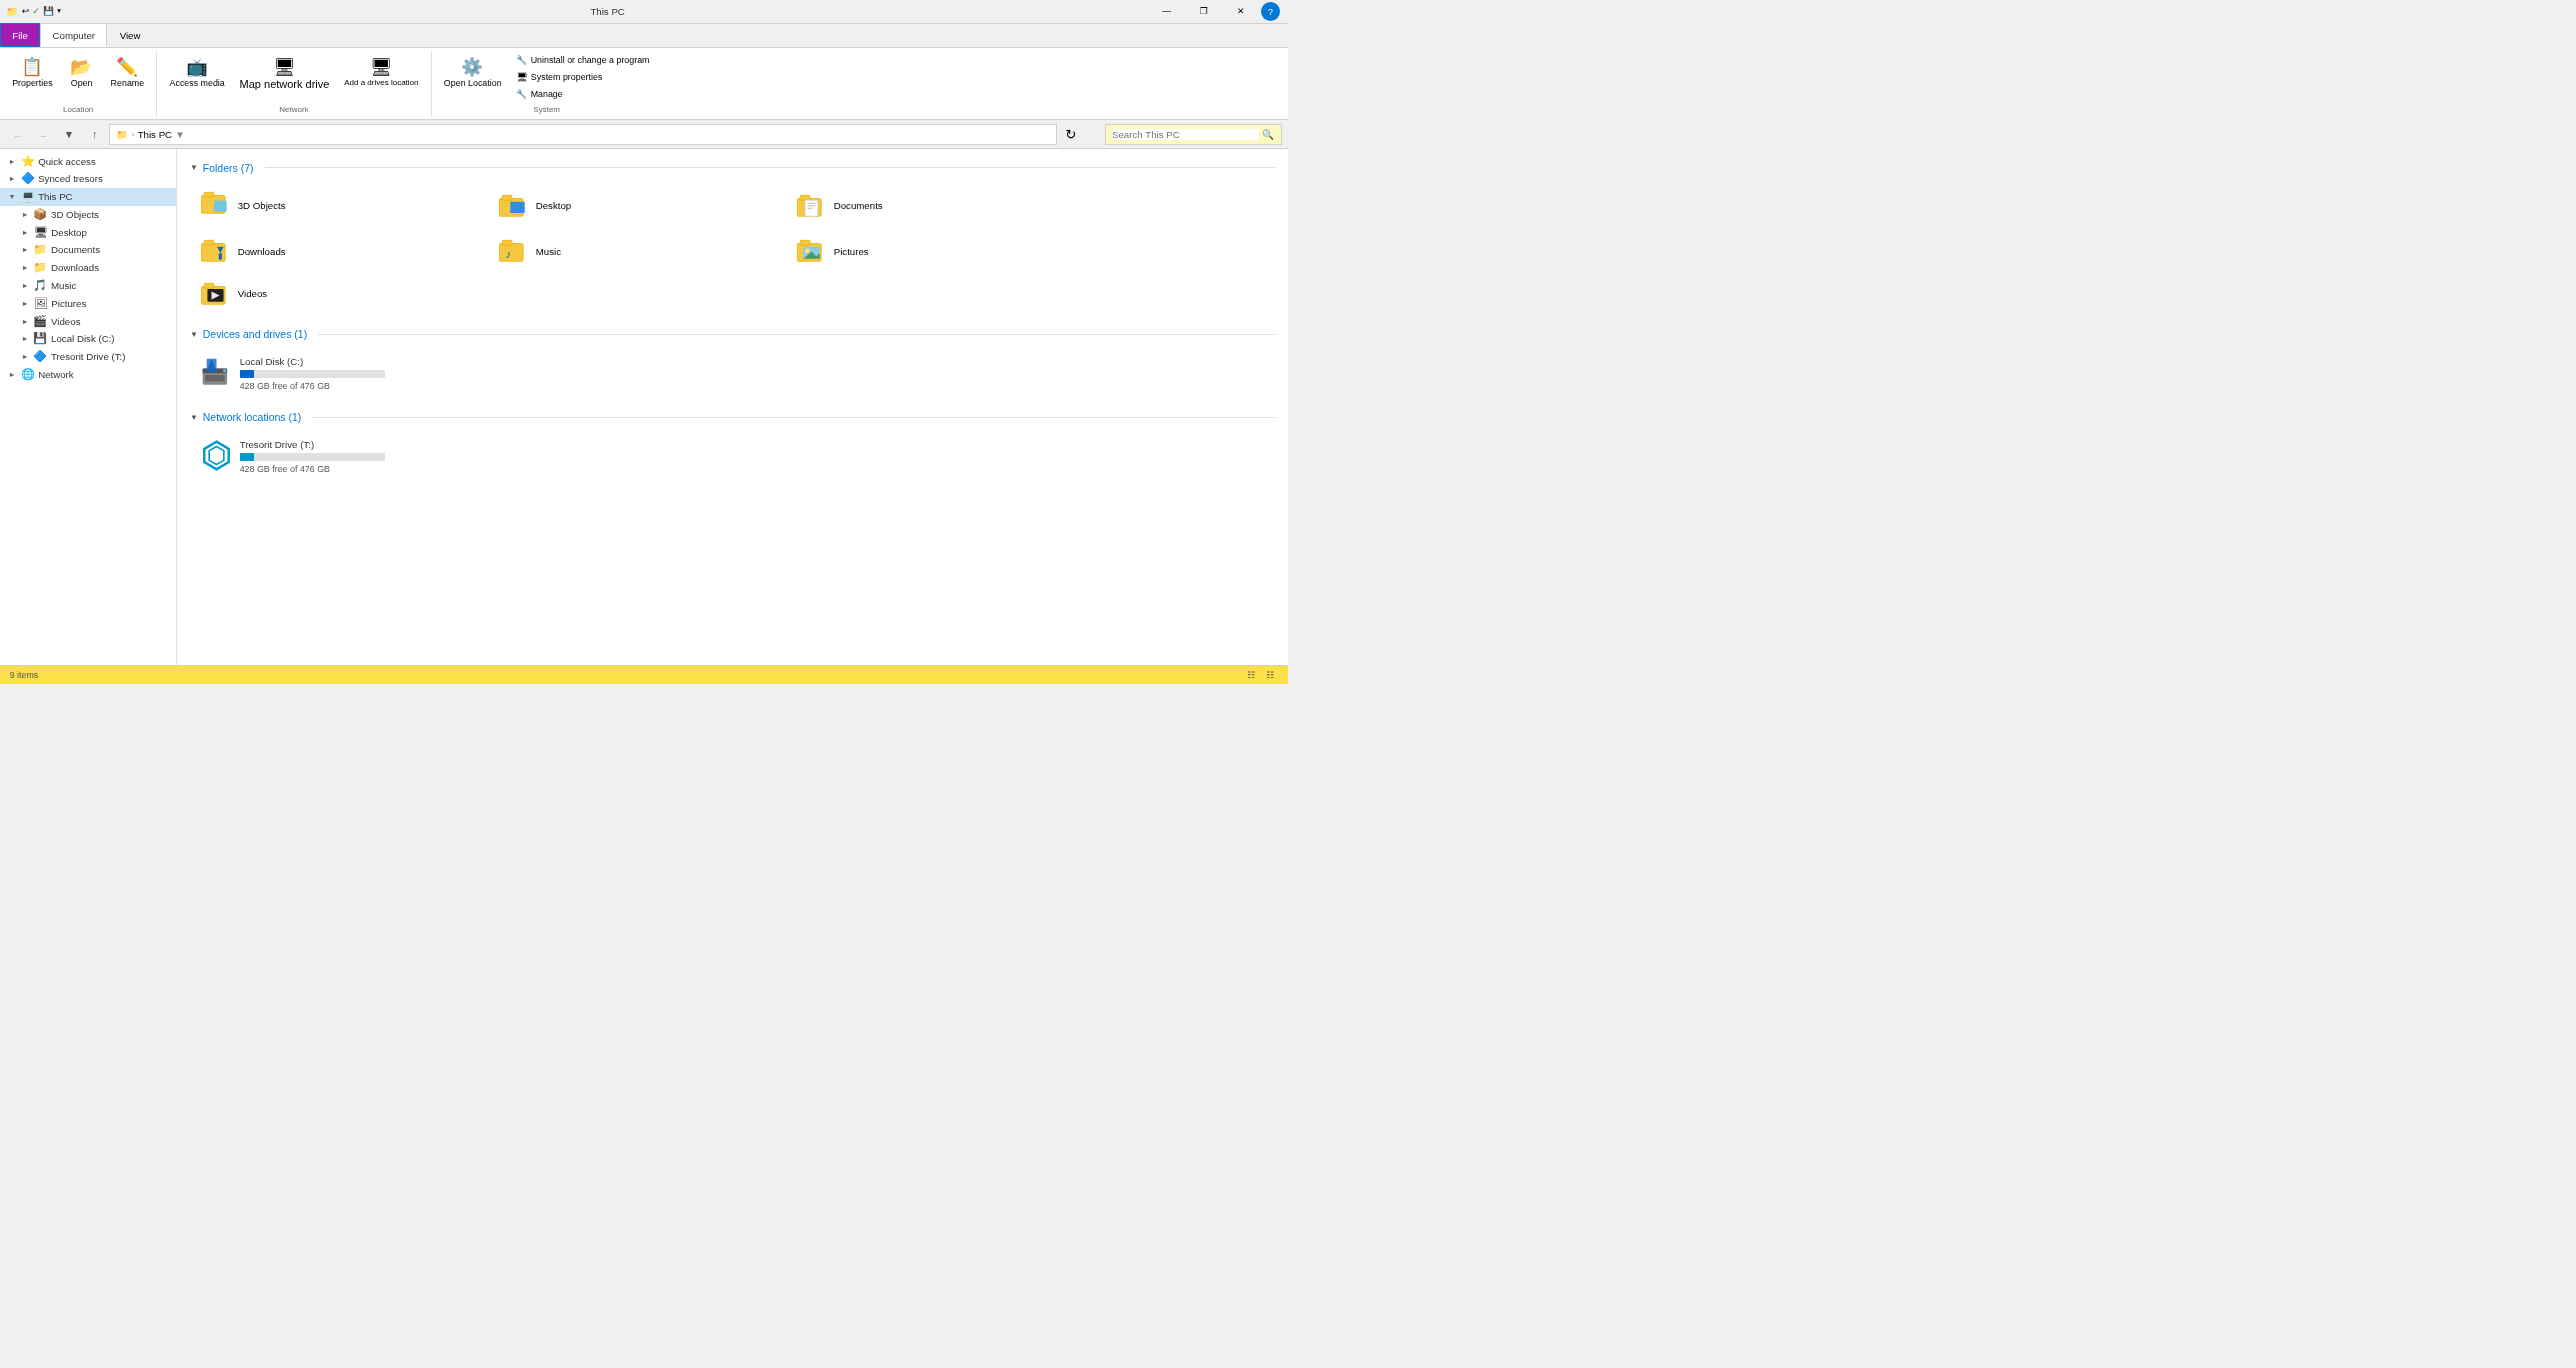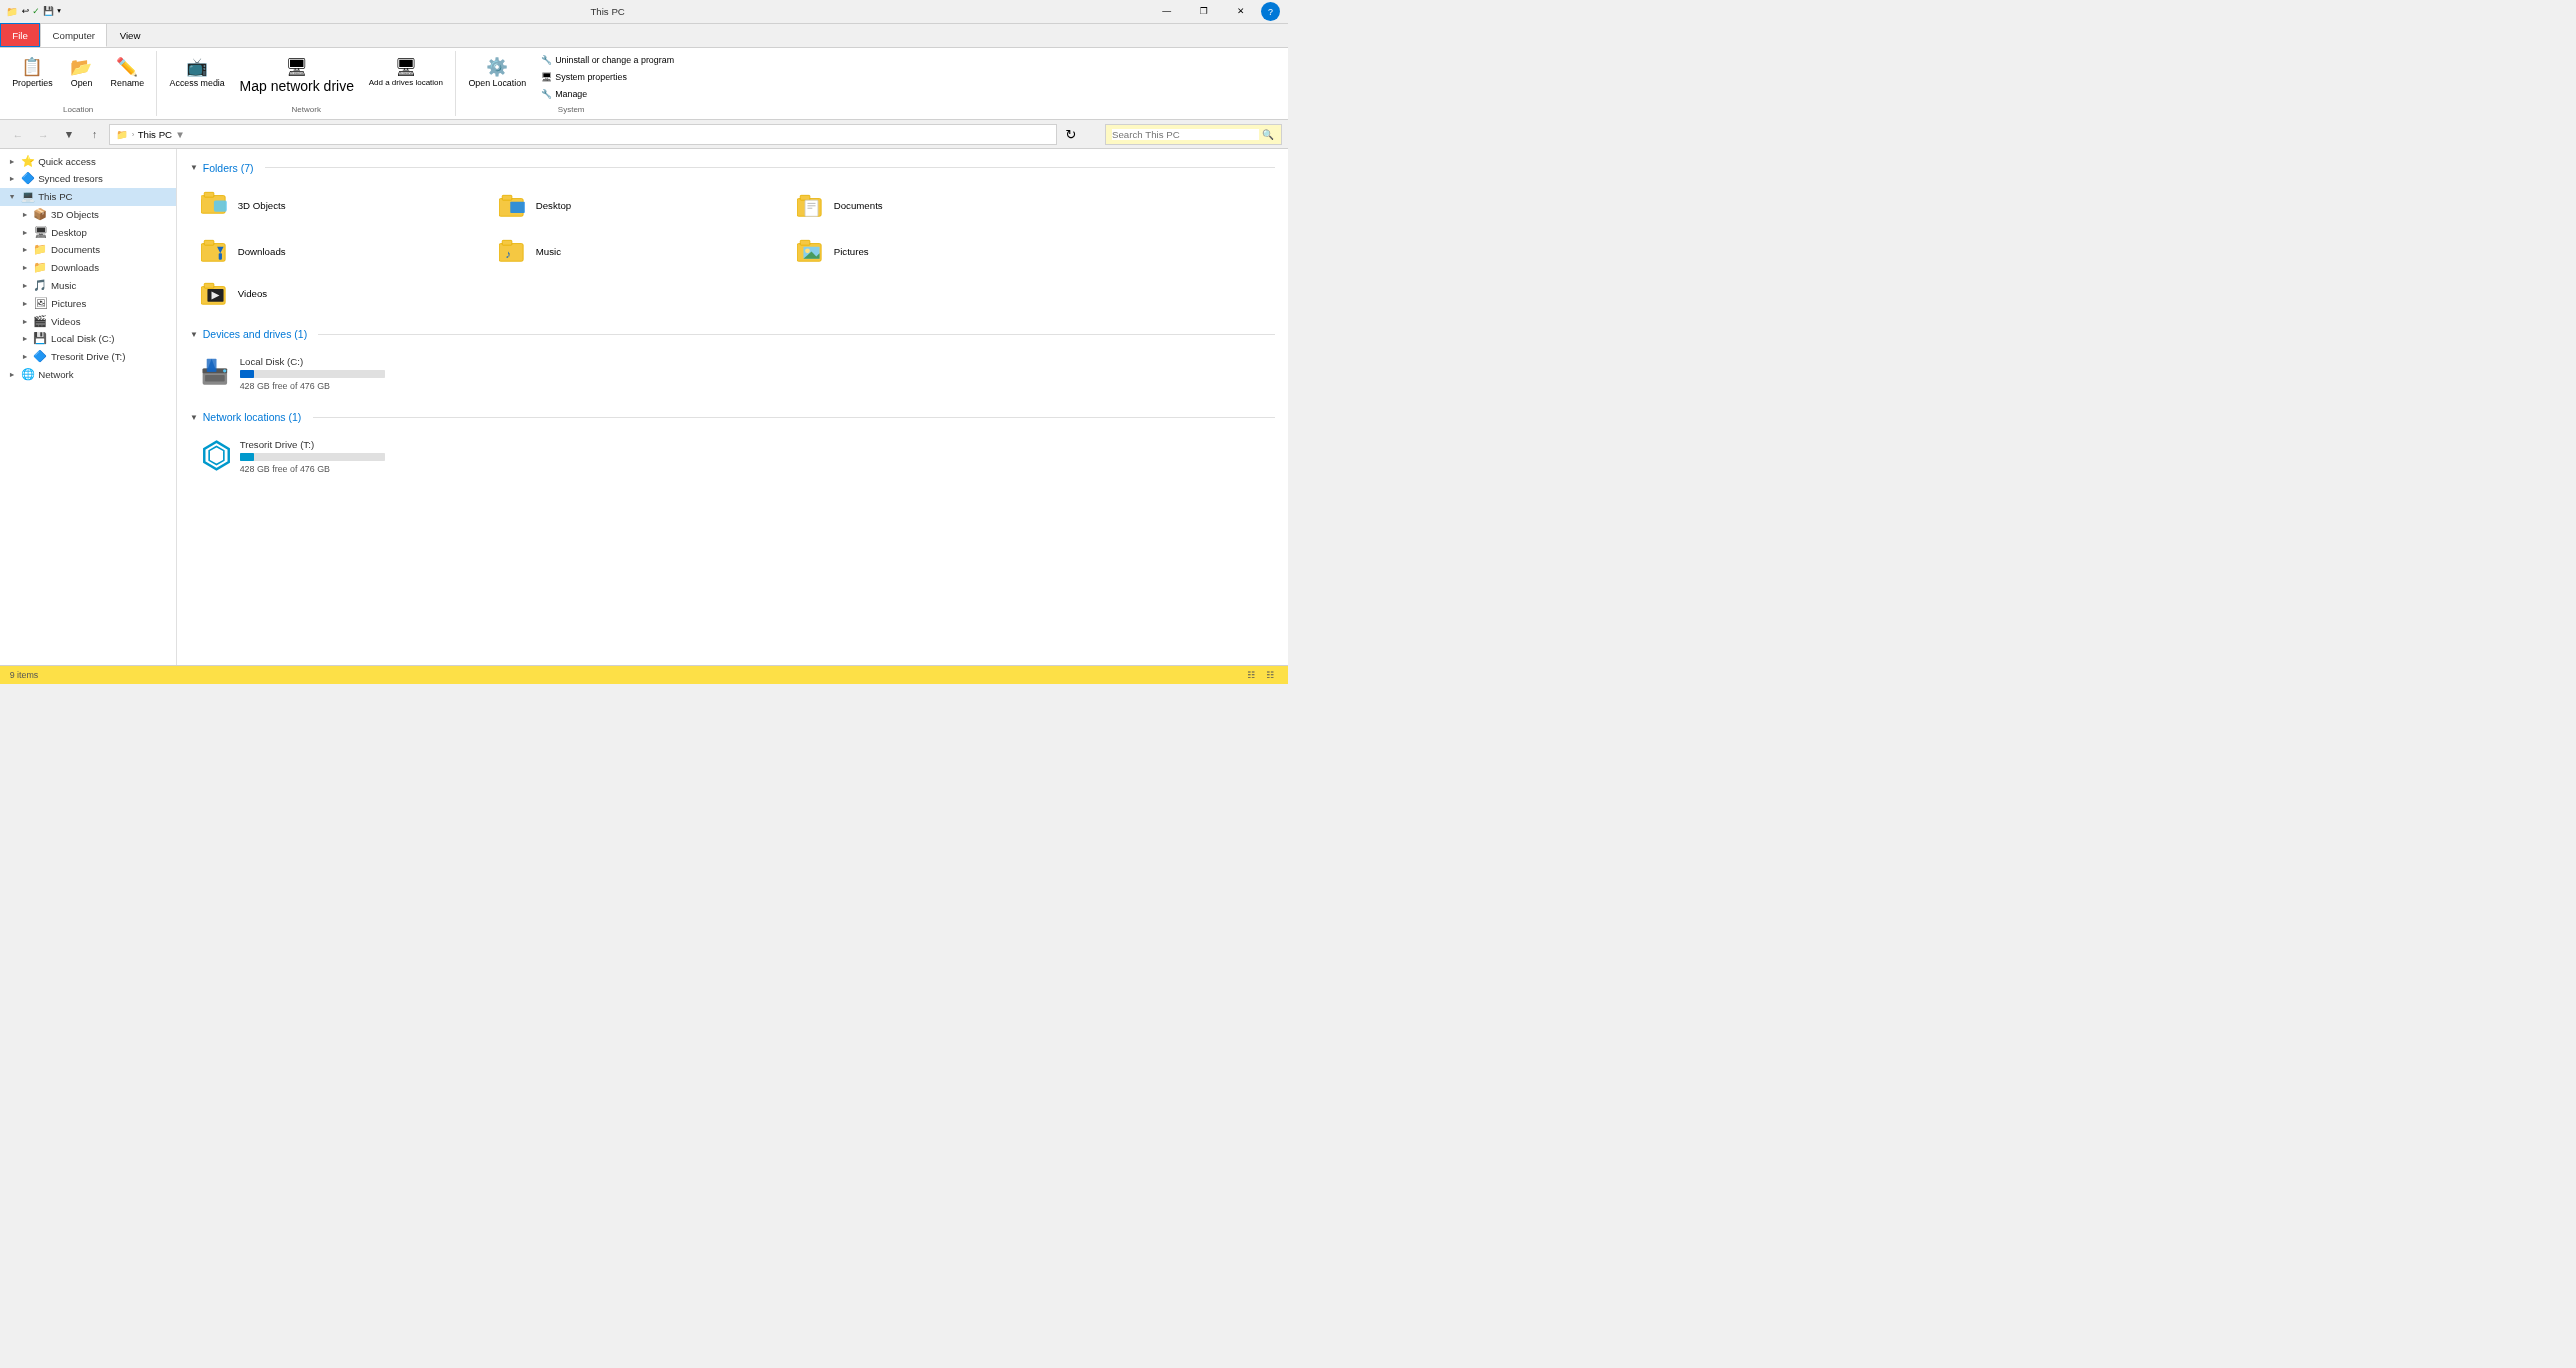--- a/index.html
+++ b/index.html
@@ -278,21 +278,21 @@
   <span class="title-text">This PC</span>
   <div class="window-controls">
     <button class="win-btn">—</button>
     <button class="win-btn">❐</button>
     <button class="win-btn close">✕</button>
     <button class="win-btn help" style="background:#0078d7; color:white; border-radius:50%; width:19.3px; height:19.3px; margin: 2.4px 1.6px;">?</button>
   </div>
 </div>
 
 <div class="ribbon-tabs">
-  <div class="ribbon-tab active" style="background:#ef4444; color:white; border-color:#0078d7;">File</div>
+  <div class="ribbon-tab active" style="background:#a21caf; color:white; border-color:#0078d7;">File</div>
   <div class="ribbon-tab active" style="background:white; color:#333; border-color:#d0d0d0; border-bottom-color:white;">Computer</div>
   <div class="ribbon-tab">View</div>
 </div>
 
 <div class="ribbon">
 
   <div class="ribbon-group">
     <div class="ribbon-buttons">
       <div class="ribbon-btn ribbon-btn-large">
         <span style="font-size:17.7px;">📋</span>
@@ -311,21 +311,21 @@
   </div>
 
   <div class="ribbon-group">
     <div class="ribbon-buttons">
       <div class="ribbon-btn ribbon-btn-large">
         <span style="font-size:17.7px;">📺</span>
         <span>Access media</span>
       </div>
       <div class="ribbon-btn">
         <span style="font-size:17.7px;">🖥</span>
-        <span style="font-size:14px;">Map network drive</span>
+        <span style="font-size:11px;">Map network drive</span>
       </div>
       <div class="ribbon-btn">
         <span style="font-size:17.7px;">🖥</span>
         <span style="font-size:8px;">Add a drives location</span>
       </div>
     </div>
     <div class="ribbon-group-label">Network</div>
   </div>
 
   <div class="ribbon-group">

